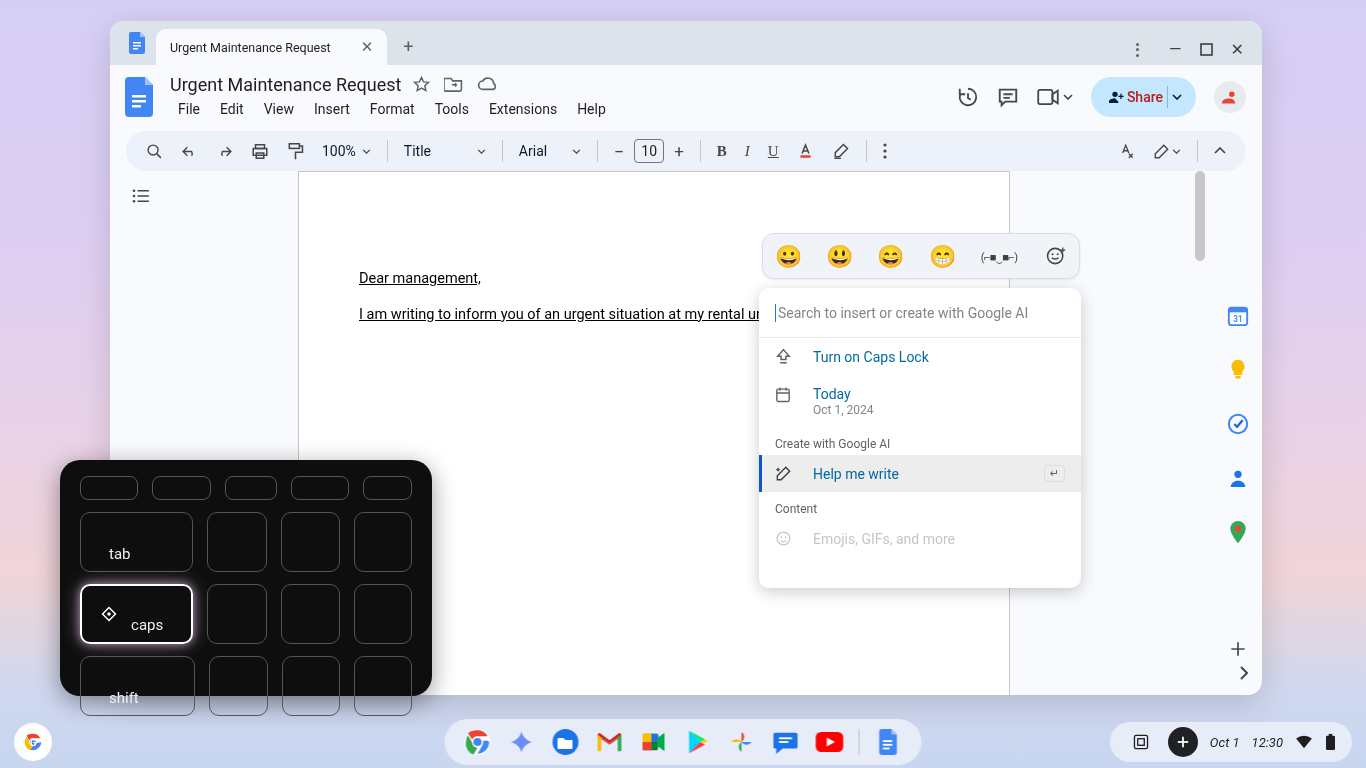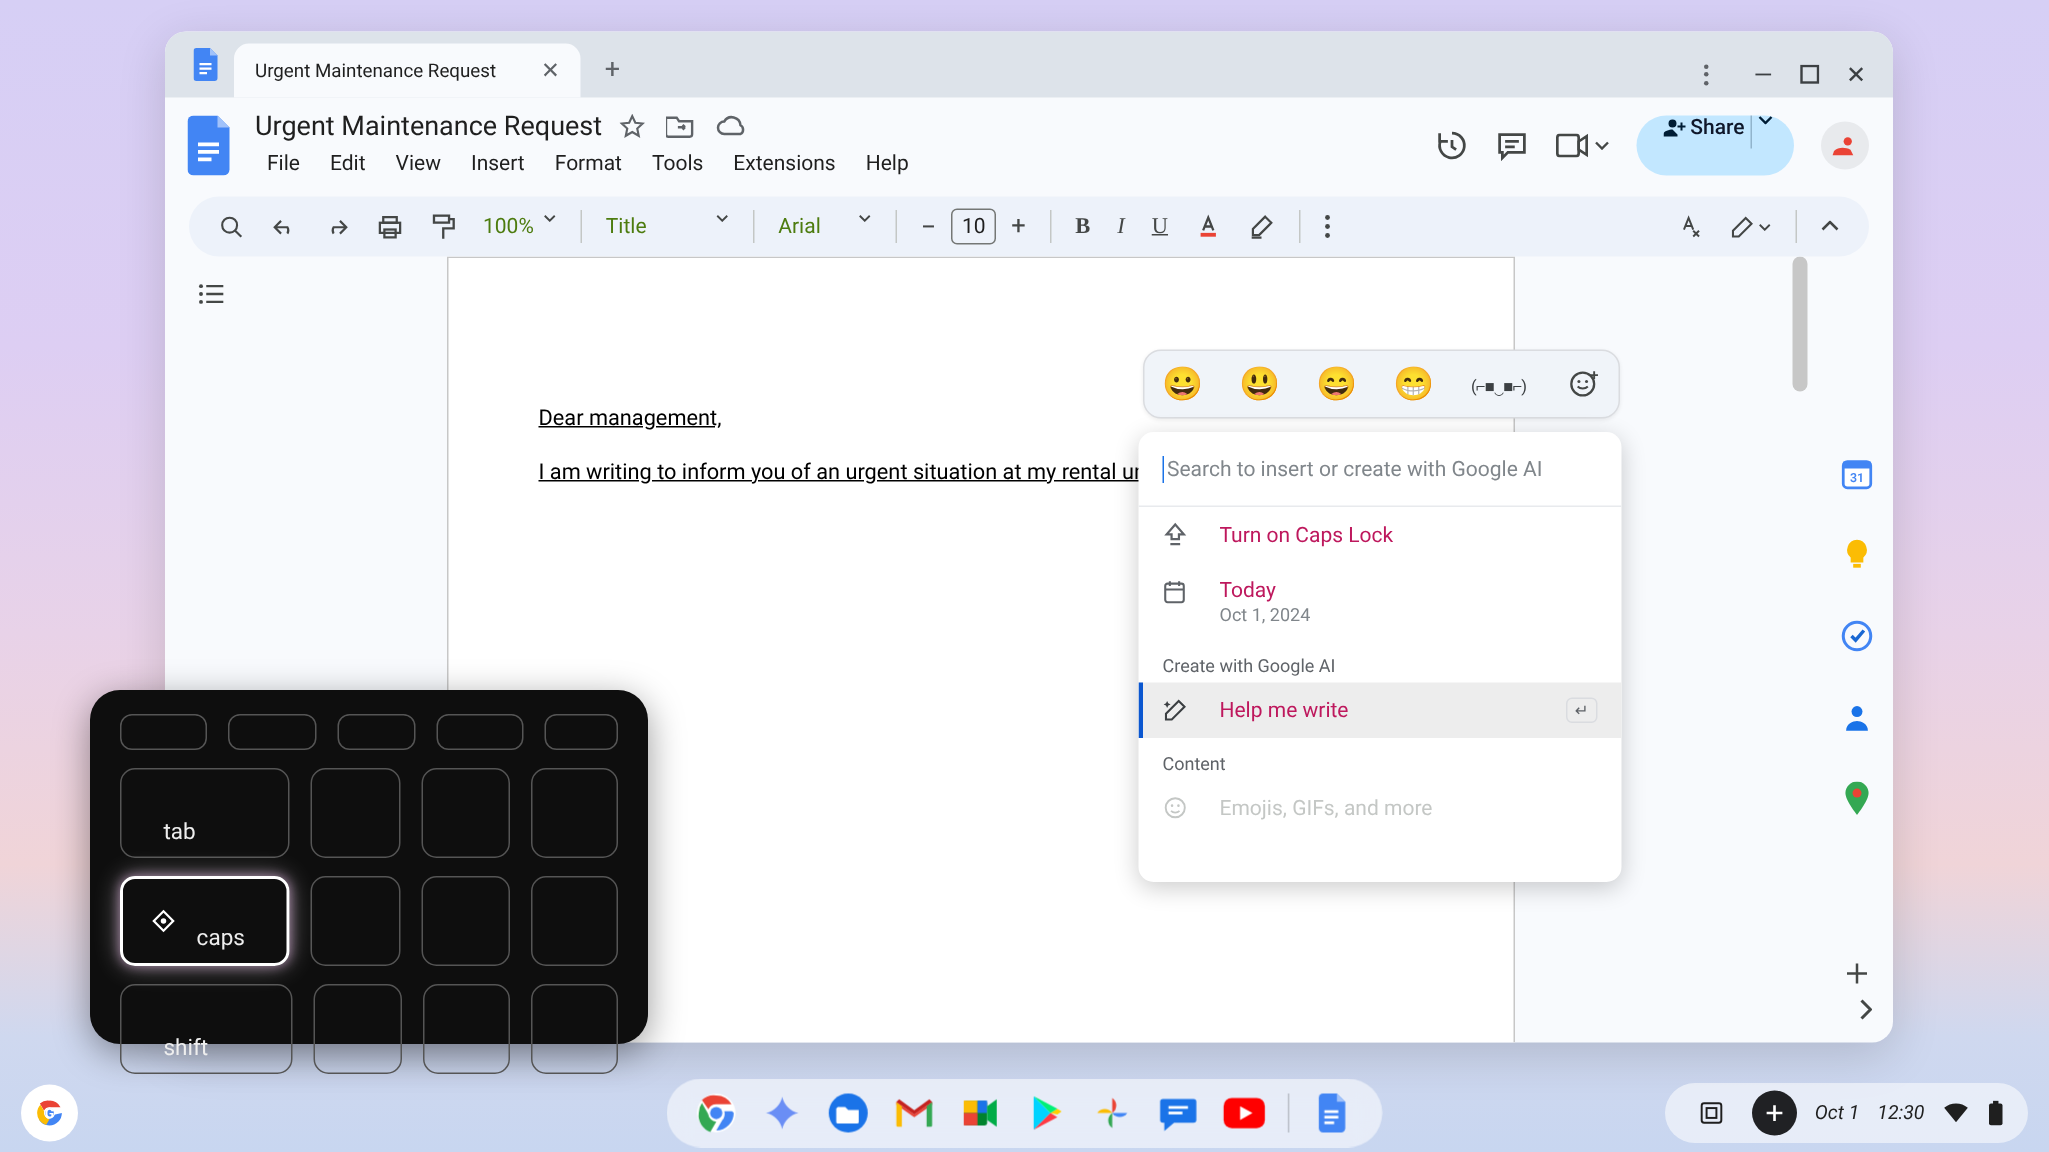--- a/index.html
+++ b/index.html
@@ -25,29 +25,29 @@
 .title-block { flex:1; }
 .title-row { display:flex; align-items:center; gap:12px; }
 .doc-title { font-size:18px; color:#1f1f1f; }
 .title-icons { display:flex; gap:14px; color:#5f6368; }
 .title-icons svg { cursor:pointer; }
 .menu-row { display:flex; gap:4px; font-size:14px; color:#1f1f1f; padding-top:2px; }
 .menu-row span { padding:4px 8px; border-radius:4px; cursor:pointer; }
 .header-right { display:flex; align-items:center; gap:18px; }
 .hr-icon { color:#444746; cursor:pointer; }
 .meet-btn { display:flex; align-items:center; gap:4px; color:#444746; cursor:pointer; }
-.share-btn { background:#c2e7ff; border-radius:40px; height:40px; display:flex; padding:0 14px 0 18px; gap:2px; color:#0f172a; font-size:14px; font-weight:500; cursor:pointer; }
+.share-btn { background:#c2e7ff; border-radius:40px; height:40px; display:flex; align-items:center; padding:0 14px 0 18px; gap:2px; color:#b91c1c; font-size:14px; font-weight:500; cursor:pointer; }
 .share-btn .divider { width:1px; height:22px; background:rgba(0,29,53,.25); margin:0 2px; }
 .avatar { width:32px; height:32px; border-radius:50%; background:#e8eaed; display:flex; align-items:center; justify-content:center; cursor:pointer; }
 
 
 .toolbar { margin:10px 16px 0 16px; height:40px; background:#edf2fa; border-radius:24px; display:flex; align-items:center; padding:0 12px; gap:2px; color:#444746; }
 .tb-item { padding:6px 8px; border-radius:4px; display:flex; align-items:center; cursor:pointer; }
 .tb-sep { width:1px; height:22px; background:#c4c7c5; margin:0 6px; }
-.tb-select { display:flex; align-items:flex-start; gap:6px; padding:4px 8px; font-size:14px; color:#4d7c0f; cursor:pointer; }
+.tb-select { display:flex; align-items:center; gap:6px; padding:4px 8px; font-size:14px; color:#0f172a; cursor:pointer; }
 .tb-fontsize { border:1.5px solid #747775; border-radius:4px; width:30px; height:24px; display:flex; align-items:center; justify-content:center; font-size:14px; color:#1f1f1f; }
 .tb-spacer { flex:1; }
 
 
 .canvas-area { flex:1; position:relative; overflow:hidden; padding-top:14px; }
 .left-margin { position:absolute; left:22px; top:18px; color:#444746; cursor:pointer; }
 .page { position:absolute; left:188px; top:0; width:712px; height:640px; background:#fff; border:1px solid #c7c7c7; padding:96px 60px; font-family:Arial; font-size:14.5px; color:#000; line-height:1.5; }
 .page p { margin-bottom:14px;text-decoration:underline; }
 .vscroll { position:absolute; right:57px; top:0; width:10px; height:90px; background:#c7c7c7; border-radius:6px; }
 
@@ -61,21 +61,21 @@
 .emoji-bar .emoji { font-size:22px; cursor:pointer; }
 .emoji-bar .gif { font-size:11px; letter-spacing:-.5px; cursor:pointer; color:#3c4043; }
 .emoji-bar .sticker-icon { margin-left:auto; cursor:pointer; }
 
 
 .suggest { position:absolute; left:759px; top:288px; width:322px; height:300px; background:#fff; border-radius:10px; box-shadow:0 4px 16px rgba(0,0,0,.2); overflow:hidden; display:flex; flex-direction:column; }
 .suggest-search { height:50px; border-bottom:1px solid #e8eaed; display:flex; align-items:center; padding:0 16px; font-size:14px; color:#80868b; }
 .suggest-search .cursor { display:inline-block; width:1px; height:18px; background:#1a73e8; margin-right:2px; }
 .suggest-item { display:flex; align-items:center; padding:10px 16px; gap:18px; cursor:pointer; }
 .suggest-item .s-icon { width:20px; color:#5f6368; }
-.suggest-item .s-label { font-size:14px; color:#be185d; }
+.suggest-item .s-label { font-size:14px; color:#0369a1; }
 .suggest-item .s-sub { font-size:12px; color:#80868b; }
 .suggest-item.two-line { align-items:flex-start; }
 .suggest-item.two-line .txt { display:flex; flex-direction:column; gap:1px; }
 .suggest-section { font-size:12px; color:#5f6368; padding:10px 16px 4px; }
 .suggest-item.highlighted { background:#ededed; border-left:3px solid #0b57d0; padding-left:13px; }
 .suggest-item .kbd { margin-left:auto; border:1px solid #dadce0; border-radius:4px; font-size:11px; padding:1px 5px; color:#5f6368; }
 .suggest-item.faded .s-label { color:#c4c7c5; }
 
 
 .kb { position:absolute; left:60px; top:460px; width:372px; height:236px; background:#0e0e0e; border-radius:20px; padding:16px 20px 20px 20px; display:flex; flex-direction:column; gap:12px; box-shadow:0 6px 24px rgba(0,0,0,.4); }

